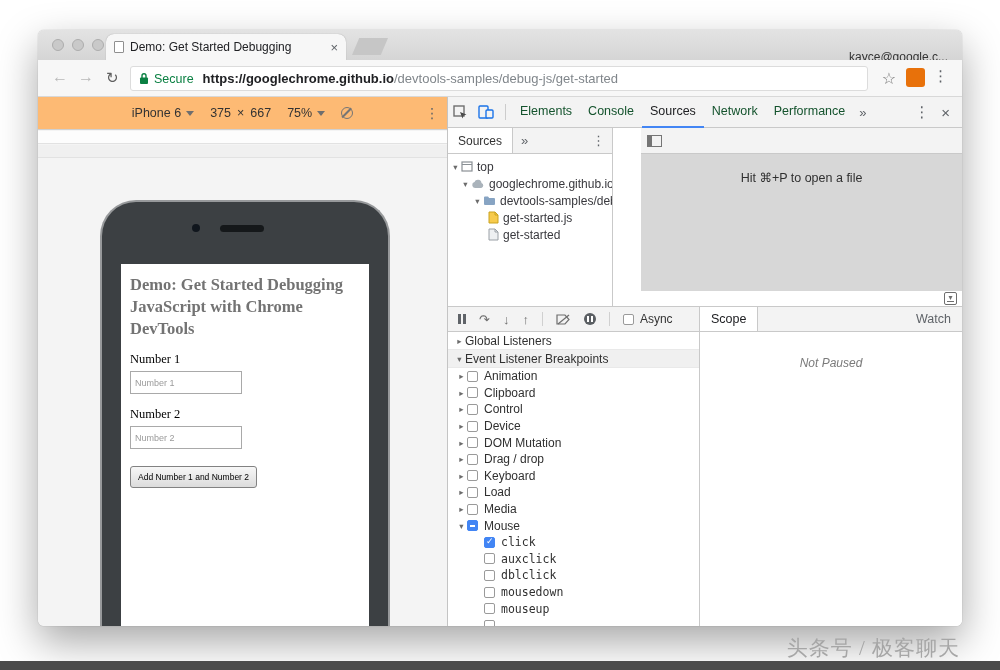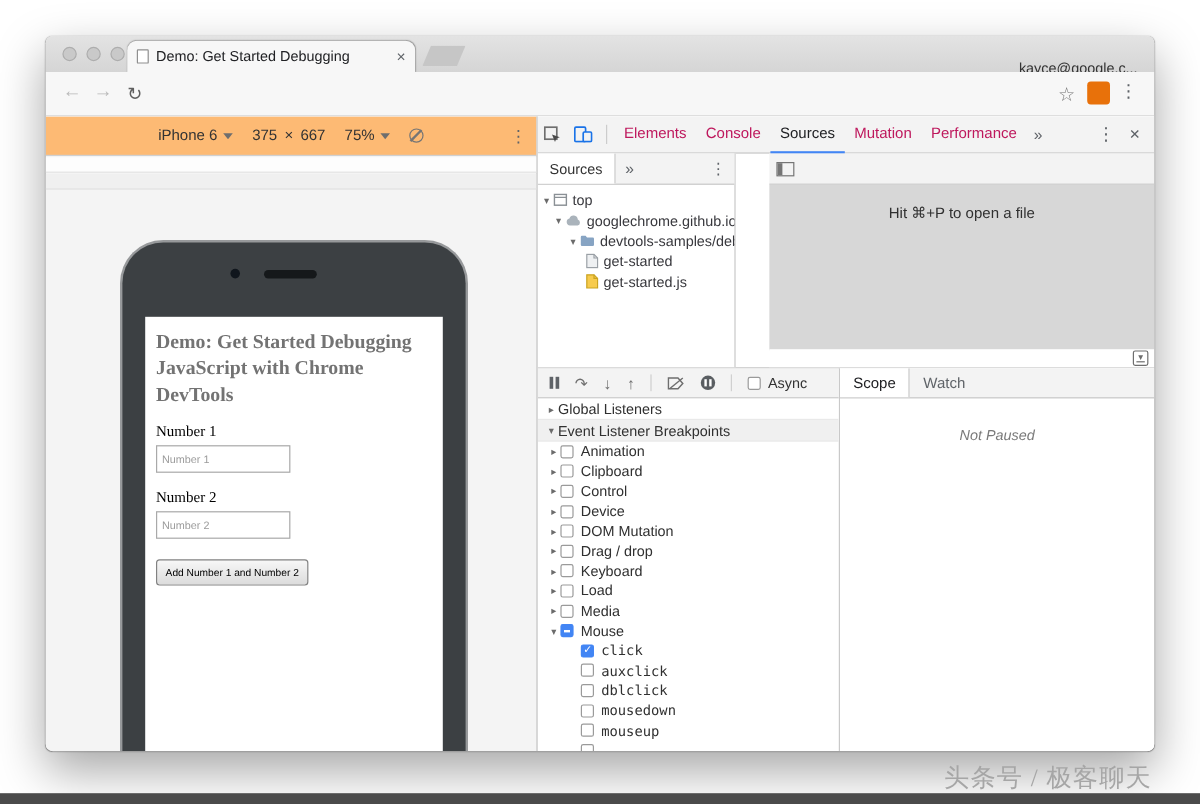--- a/index.html
+++ b/index.html
@@ -91,21 +91,21 @@
     background:linear-gradient(#f7f7f7,#dcdcdc); border:1px solid #828282;
     border-radius:3px; font-family:"Liberation Sans", sans-serif; }
 
   
   .devtools { flex:1; background:#fff; display:flex; flex-direction:column; overflow:hidden; }
   .dt-tabbar { height:31px; background:#f3f3f3; border-bottom:1px solid #c9c9c9;
     display:flex; align-items:center; flex-shrink:0; }
   .dt-ico { margin:0 5px; display:flex; align-items:center; }
   .dt-sep { width:1px; height:16px; background:#ccc; margin:0 6px; }
   .dt-tab { height:31px; line-height:29px; padding:0 8px; font-size:12.5px;
-    color:#be185d; border-bottom:2px solid transparent; cursor:default; }
+    color:#14532d; border-bottom:2px solid transparent; cursor:default; }
   .dt-tab.sel { color:#202124; border-bottom-color:#4285f4; }
   .dt-more { font-size:13px; color:#5f6368; padding:0 6px; }
   .dt-spacer { flex:1; }
   .dt-kebab, .dt-close { font-size:15px; color:#5f6368; margin-right:12px; cursor:default; }
 
   .dt-top { height:179px; display:flex; border-bottom:1px solid #c9c9c9; flex-shrink:0; }
   .navigator { width:165px; border-right:1px solid #c9c9c9; display:flex;
     flex-direction:column; background:#fff; flex-shrink:0; }
   .nav-tabbar { height:26px; background:#f3f3f3; border-bottom:1px solid #c9c9c9;
     display:flex; align-items:center; flex-shrink:0; }
@@ -163,21 +163,21 @@
     border-bottom:1px solid #e9e9e9; background:#fff; }
   .section-row.shaded { background:#f0f0f0; }
   .bp-row { height:16.6px; display:flex; align-items:center; padding-left:8px; }
   .bp-row .cb { margin-right:6px; }
   .bp-label { font-size:12px; color:#303030; white-space:nowrap; }
   .mouse-child { padding-left:36px; }
   .mono { font-family:"DejaVu Sans Mono", monospace; font-size:11.5px; }
 
   .debug-right { flex:1; display:flex; flex-direction:column; background:#fff; min-width:0; }
   .scope-tabbar { height:25px; background:#f3f3f3; border-bottom:1px solid #c9c9c9;
-    display:flex; align-items:center; flex-shrink:0; }
+    display:flex; align-items:center; flex-shrink:0;justify-content:space-between; }
   .scope-tab { height:100%; display:flex; align-items:center; padding:0 11px;
     background:#fff; border-right:1px solid #c9c9c9; font-size:12.5px; color:#202124; }
   .watch-tab { padding:0 11px; font-size:12.5px; color:#5f6368; }
   .not-paused { text-align:center; font-style:italic; color:#7a7a7a;
     font-size:12px; margin-top:24px; }
 
   
   .watermark { position:absolute; right:40px; top:634px; font-size:21px;
     color:#a6a6a6; letter-spacing:1px; font-family:Liberation Serif, serif; }
   .bottom-strip { position:absolute; left:0; right:0; bottom:0; height:9px; background:#4b4b4b; }
@@ -200,20 +200,29 @@
         <span class="tab-close">×</span>
       </div>
       <div class="newtab-stub"></div>
       <span class="account">kayce@google.c...</span>
     </div>
 
     <div class="navbar">
       <span class="nav-ico nav-back">←</span>
       <span class="nav-ico nav-fwd">→</span>
       <span class="nav-ico nav-refresh">↻</span>
+      <div class="omnibox">
+        <svg width="10" height="13" viewBox="0 0 10 13">
+          <path d="M3 6 V3.8 a2 2 0 0 1 4 0 V6" fill="none" stroke="#0b8043" stroke-width="1.4"></path>
+          <rect x="1" y="5.6" width="8" height="6.4" rx="1" fill="#0b8043"></rect>
+        </svg>
+        <span class="secure-label">Secure</span>
+        <span class="url-host">https://googlechrome.github.io</span>
+        <span class="url-path">/devtools-samples/debug-js/get-started</span>
+      </div>
       <span class="star-ico">☆</span>
       <span class="avatar"></span>
       <span class="menu-dots">⋮</span>
     </div>
 
     <div class="content">
 
       <div class="device-pane">
         <div class="dev-toolbar">
           <span class="dd">
@@ -261,21 +270,21 @@
           <span class="dt-ico">
             <svg width="16" height="14" viewBox="0 0 16 14">
               <rect x="1" y="1" width="9" height="12" rx="1" fill="none" stroke="#1a73e8" stroke-width="1.4"></rect>
               <rect x="8" y="5" width="7" height="8" rx="1" fill="#f3f3f3" stroke="#1a73e8" stroke-width="1.4"></rect>
             </svg>
           </span>
           <span class="dt-sep"></span>
           <span class="dt-tab">Elements</span>
           <span class="dt-tab">Console</span>
           <span class="dt-tab sel">Sources</span>
-          <span class="dt-tab">Mutation</span>
+          <span class="dt-tab">Network</span>
           <span class="dt-tab">Performance</span>
           <span class="dt-more">»</span>
           <span class="dt-spacer"></span>
           <span class="dt-kebab">⋮</span>
           <span class="dt-close">×</span>
         </div>
 
         <div class="dt-top">
 
           <div class="navigator">
@@ -310,34 +319,34 @@
                 <span class="tree-ico">
                   <svg width="13" height="11">
                       <path d="M1 2.5 a1 1 0 0 1 1 -1 h3 l1.2 1.5 H11 a1 1 0 0 1 1 1 V9 a1 1 0 0 1 -1 1 H2 a1 1 0 0 1 -1 -1 z" fill="#87a4c3"></path>
                     </svg>
                 </span>
                 <span>devtools-samples/debu</span>
               </div>
               <div class="tree-row" style="padding-left:40px">
                 <span class="tree-ico">
                   <svg width="11" height="13">
+                      <path d="M1 1 h6 l3 3 v8 h-9 z" fill="#f7cb4d" stroke="#caa320"></path>
+                      <path d="M7 1 v3 h3" fill="none" stroke="#caa320"></path>
+                    </svg>
+                </span>
+                <span>get-started.js</span>
+              </div>
+              <div class="tree-row" style="padding-left:40px">
+                <span class="tree-ico">
+                  <svg width="11" height="13">
                       <path d="M1 1 h6 l3 3 v8 h-9 z" fill="#eef0f2" stroke="#9aa0a6"></path>
                       <path d="M7 1 v3 h3" fill="none" stroke="#9aa0a6"></path>
                     </svg>
                 </span>
                 <span>get-started</span>
-              </div>
-              <div class="tree-row" style="padding-left:40px">
-                <span class="tree-ico">
-                  <svg width="11" height="13">
-                      <path d="M1 1 h6 l3 3 v8 h-9 z" fill="#f7cb4d" stroke="#caa320"></path>
-                      <path d="M7 1 v3 h3" fill="none" stroke="#caa320"></path>
-                    </svg>
-                </span>
-                <span>get-started.js</span>
               </div>
             </div>
           </div>
 
           <div class="editor">
             <div class="ed-tabstrip">
               <span class="toggle-nav-icon"></span>
             </div>
             <div class="ed-empty">
               <span class="open-file-hint">Hit ⌘+P to open a file</span>

